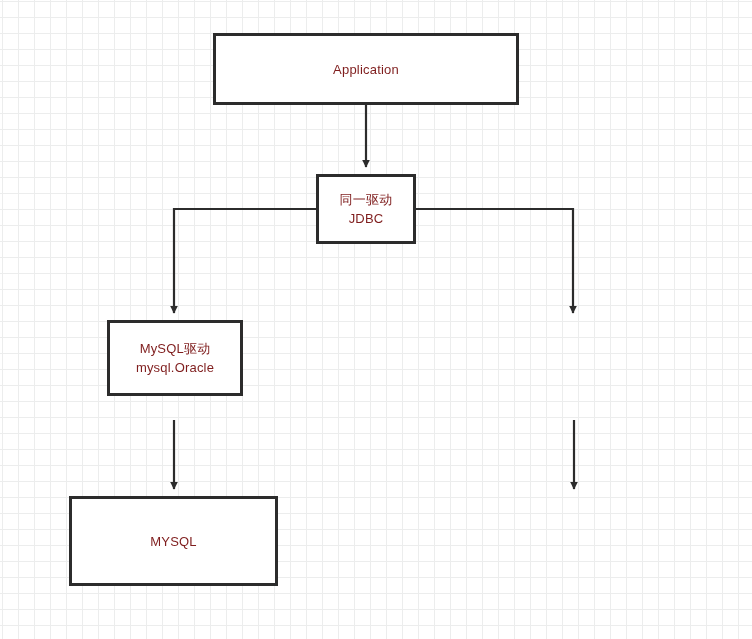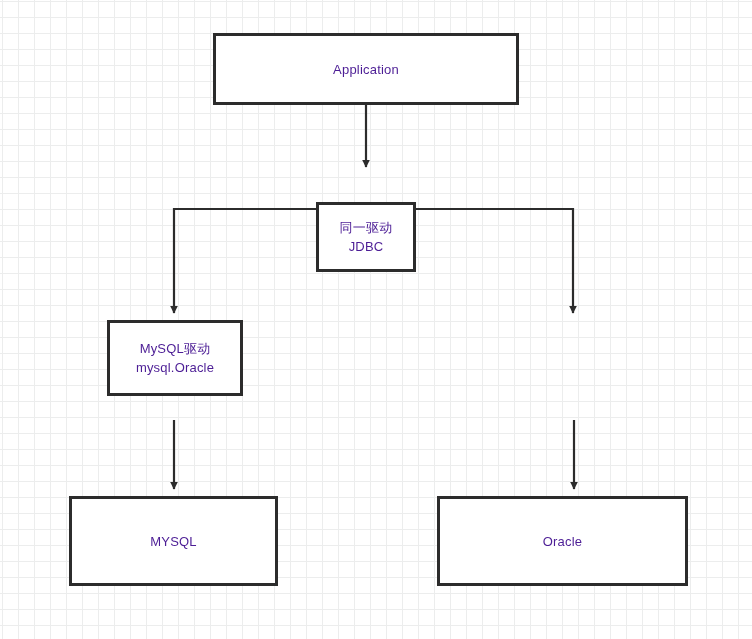--- a/index.html
+++ b/index.html
@@ -31,31 +31,31 @@
   }
   .node {
     position: absolute;
     box-sizing: border-box;
     border: 3px solid #2c2c2c;
     background: #ffffff;
     display: flex;
     flex-direction: column;
     align-items: center;
     justify-content: center;
-    color: #4c1d95;
+    color: #7f1d1d;
     font-size: 13px;
     line-height: 19px;
     text-align: center;
     letter-spacing: 0.2px;
     z-index: 2;
   }
   .node .line { display: block; white-space: nowrap; }
 
   #node-application { left: 213px; top: 33px;  width: 306px; height: 72px; }
-  #node-jdbc        { left: 316px; top: 174px; width: 100px; height: 70px; margin-top: 28px; }
+  #node-jdbc        { left: 316px; top: 174px; width: 100px; height: 70px; }
   #node-mysql-driver  { left: 107px; top: 320px; width: 136px; height: 76px; }
   #node-oracle-driver { left: 503px; top: 320px; width: 137px; height: 100px; }
   #node-mysql-db    { left: 69px;  top: 496px; width: 209px; height: 90px; }
   #node-oracle-db   { left: 437px; top: 496px; width: 251px; height: 90px; }
 </style>
 </head>
 <body>
 
 <div id="canvas">
 
@@ -89,17 +89,14 @@
   <div class="node" id="node-mysql-driver">
     <span class="line">MySQL驱动</span>
     <span class="line">mysql.Oracle</span>
   </div>
 
 
   <div class="node" id="node-mysql-db">
     <span class="line">MYSQL</span>
   </div>
 
-  <div class="node" id="node-oracle-db">
-    <span class="line">Oracle</span>
-  </div>
 
 </div>
 
 </body></html>

